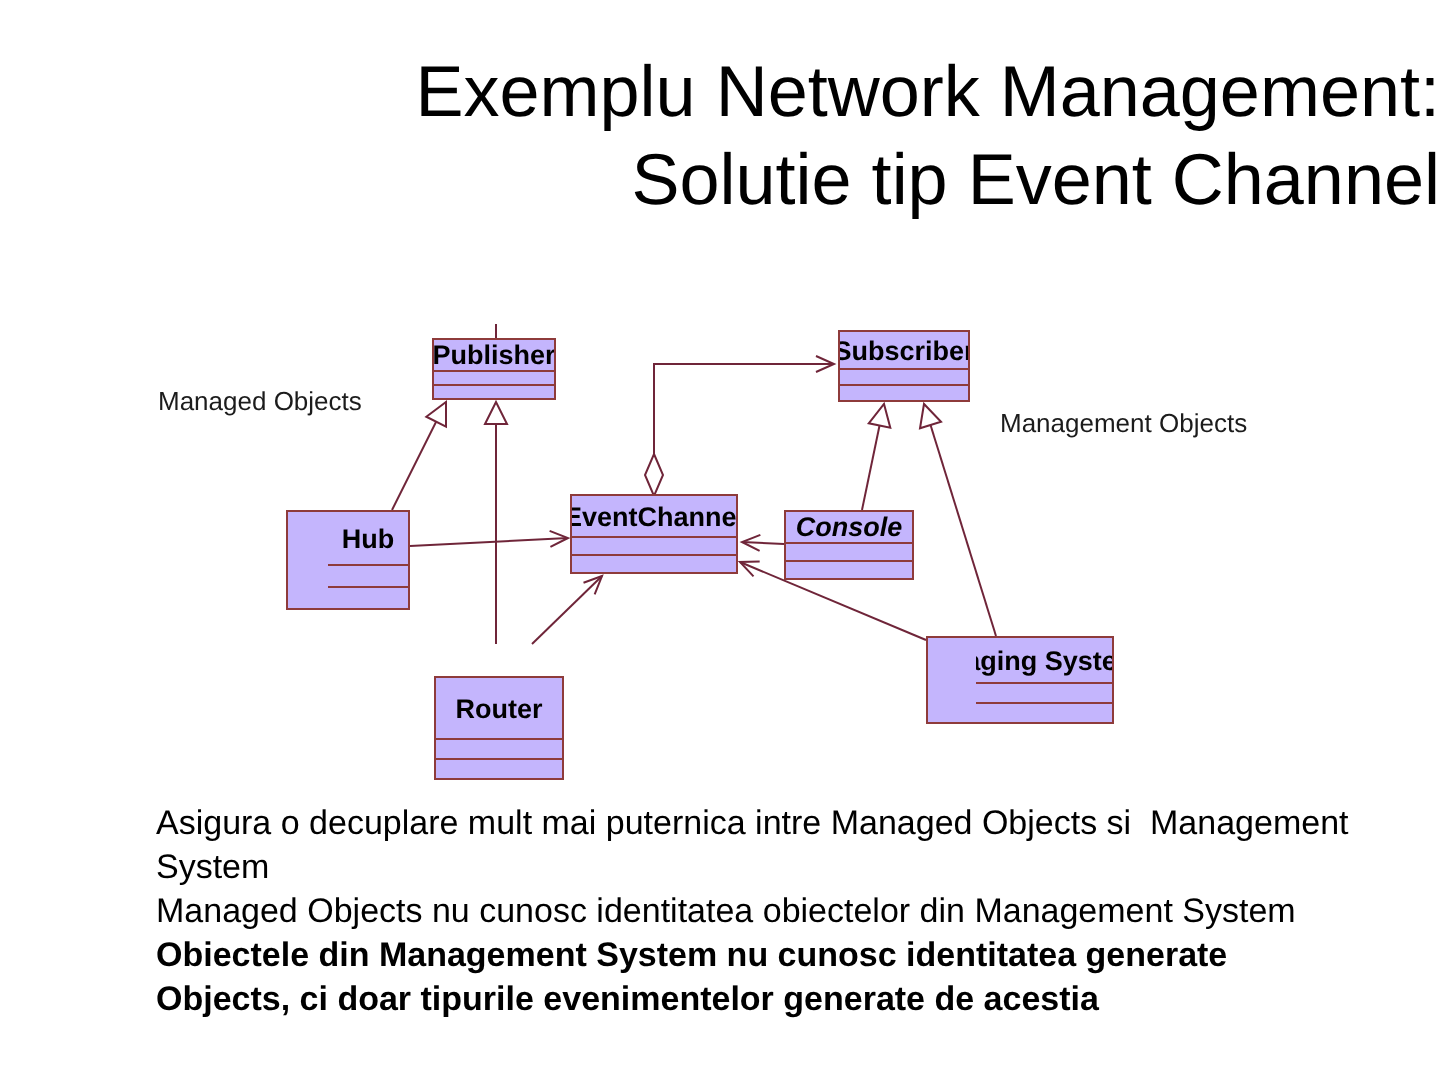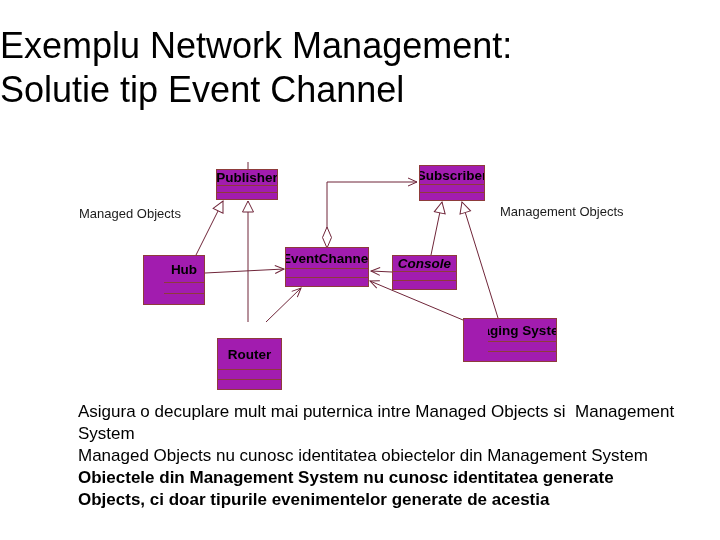--- a/index.html
+++ b/index.html
@@ -1,42 +1,42 @@
 <!DOCTYPE html>
 <html><head>
 <meta charset="utf-8">
 <style>
   html,body{margin:0;padding:0;background:#fff;}
   .slide{position:relative;width:720px;height:540px;background:#ffffff;overflow:hidden;
          font-family:"Liberation Sans",sans-serif;}
-  .title{position:absolute;top:24px;left:0;width:720px;text-align:left;color:#000;
+  .title{position:absolute;top:24px;left:0;width:720px;text-align:right;color:#000;
          font-size:36px;line-height:44px;font-weight:normal;letter-spacing:0px;}
   .region-label{position:absolute;font-size:13px;color:#1c1c1c;white-space:nowrap;}
-  .uml-box{position:absolute;background:#a21caf;border:1px solid #8e3b3b;box-sizing:border-box;
+  .uml-box{position:absolute;background:#c4b5fd;border:1px solid #8e3b3b;box-sizing:border-box;
            display:flex;flex-direction:column;}
   .uml-title{flex:1;display:flex;align-items:center;justify-content:center;
              font-weight:bold;font-size:13.5px;color:#000;white-space:nowrap;overflow:hidden;}
   .uml-comp{border-top:1px solid #8e3b3b;}
   .connector-layer{position:absolute;left:0;top:0;width:720px;height:540px;pointer-events:none;}
   .body-text{position:absolute;left:78px;top:401px;width:640px;color:#000;
              font-size:17px;line-height:22px;}
   .body-line{white-space:pre;}
   .body-line.bold{font-weight:bold;}
 </style>
 </head>
 <body>
 
 <div class="slide">
 
   <div class="title">
     <div>Exemplu Network Management:</div>
     <div>Solutie tip Event Channel</div>
   </div>
 
-  <div class="region-label" style="left:79px;top:206px;">Managed Objects</div>
+  <div class="region-label" style="left:79px;top:193px;">Managed Objects</div>
   <div class="region-label" style="left:500px;top:204px;">Management Objects</div>
 
   <svg class="connector-layer" width="720" height="540" viewBox="0 0 720 540">
     <defs>
       <marker id="stick" markerWidth="12" markerHeight="12" refX="9" refY="0" orient="auto" markerUnits="userSpaceOnUse" viewBox="-1 -6 12 12">
         <path d="M0,-4 L9,0 L0,4" fill="none" stroke="#6f2539" stroke-width="1"></path>
       </marker>
       <marker id="hollow-tri" markerWidth="14" markerHeight="14" refX="11" refY="0" orient="auto" markerUnits="userSpaceOnUse" viewBox="-1 -7 14 14">
         <path d="M0,-5.5 L11,0 L0,5.5 Z" fill="#ffffff" stroke="#6f2539" stroke-width="1"></path>
       </marker>

